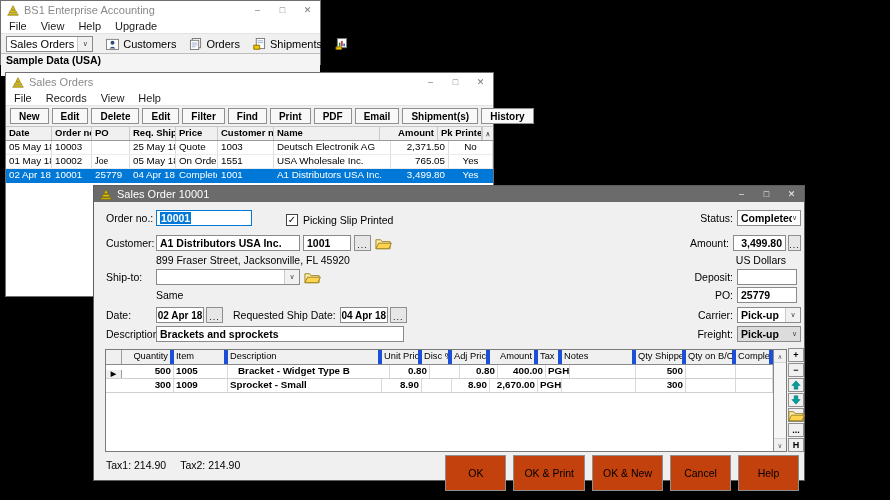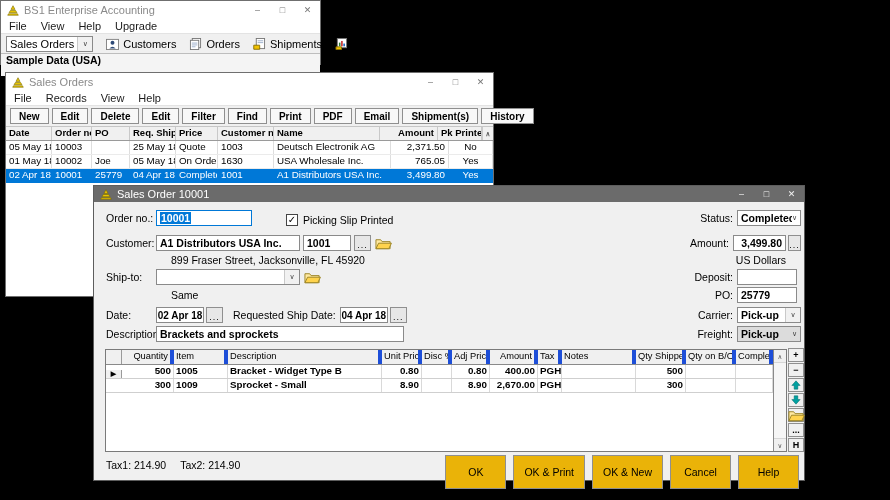--- a/index.html
+++ b/index.html
@@ -56,39 +56,39 @@
   .rlbl { margin-right:4px; white-space:nowrap; }
   .dfield { background:#fff; border:1px solid #8a8a8a; height:16px; font-size:10.5px; font-weight:bold; display:flex; align-items:center; padding:0 3px; white-space:nowrap; overflow:hidden; flex-shrink:0; }
   .dfield.rt { justify-content:flex-end; }
   .dfield.ct { justify-content:center; font-size:10px; padding:0 1px; }
   .dfield.focus { border-color:#0078d7; }
   .sel { background:#0078d7; color:#fff; padding:0 1px; }
   .dots { width:17px; height:16px; background:#e7e7e7; border:1px solid #8f8f8f; font-size:9px; display:flex; align-items:flex-end; justify-content:center; letter-spacing:1px; line-height:10px; flex-shrink:0; }
   .checkbox { width:12px; height:12px; background:#fff; border:1px solid #444; display:inline-flex; align-items:center; justify-content:center; font-size:10px; line-height:10px; }
   .cblabel { margin-left:5px; white-space:nowrap; }
   .folder-btn { margin-left:4px; display:flex; align-items:center; }
-  .plain { font-size:10.5px; white-space:nowrap;margin-left:15px; }
+  .plain { font-size:10.5px; white-space:nowrap; }
 
   
   #items-table { position:absolute; left:11px; top:147px; width:682px; height:103px; background:#fff; border:1px solid #7a7a7a; display:flex; }
   .imain { flex:1; display:flex; flex-direction:column; overflow:hidden; }
   .ihead { display:flex; background:#f0f0f0; font-size:9.3px; border-bottom:1px solid #8a8a8a; }
   .ihcell { height:14px; line-height:13px; padding:0 2px; border-right:4px solid #1d4ed8; overflow:hidden; white-space:nowrap; flex-shrink:0; }
   .irow { display:flex; font-size:9.8px; font-weight:bold; border-bottom:1px solid #cfcfcf; background:#fff;align-items:flex-end; }
   .icell { height:13px; line-height:12px; padding:0 2px; border-right:1px solid #d9d9d9; overflow:hidden; white-space:nowrap; flex-shrink:0; }
   .isel { width:16px; background:#f0f0f0; border-right:1px solid #9a9a9a; text-align:center; font-size:7px; flex-shrink:0; }
   .iscroll { width:13px; background:#f6f6f6; border-left:1px solid #8a8a8a; display:flex; flex-direction:column; justify-content:space-between; }
   .iarrow { height:13px; background:#f0f0f0; font-size:6.5px; color:#555; text-align:center; line-height:13px; border-bottom:1px solid #d6d6d6; }
   .iarrow.bottom { border-bottom:none; border-top:1px solid #d6d6d6; }
 
   #side-buttons { position:absolute; left:694px; top:146px; width:16px; }
   .side-btn { width:16px; height:14px; margin-bottom:1px; background:#f0f0f0; border:1px solid #909090; display:flex; align-items:center; justify-content:center; font-size:9px; font-weight:bold; }
 
   #dlg-buttons { position:absolute; right:5px; top:253px; display:flex; gap:7px; }
-  .dbtn { min-width:61px; height:18px; background:#eab308; border:1px solid #8f8f8f; font-size:10.5px; display:flex; align-items:center; justify-content:center; padding:16px 10px; }
+  .dbtn { min-width:61px; height:36px; background:#c2410c; border:1px solid #8f8f8f; font-size:10.5px; display:flex; align-items:center; justify-content:center; padding:0 10px; }
   #tax-line { position:absolute; left:12px; top:257px; display:flex; gap:14px; font-size:10.5px; }
 
   .ticon { display:inline-flex; align-items:center; }
 </style>
 </head>
 <body>
 
 <section class="window" id="win-main">
   <div class="titlebar inactive">
     <span class="ticon">
@@ -225,24 +225,24 @@
         <span class="gcell " style="width: 46px;">25 May 18</span>
         <span class="gcell " style="width: 42px;">Quote</span>
         <span class="gcell " style="width: 56px;">1003</span>
         <span class="gcell " style="width: 108px; flex: 1 1 0%;">Deutsch Electronik AG</span>
         <span class="gcell r" style="width: 58px;">2,371.50</span>
         <span class="gcell c" style="width: 44px;">No</span>
       </div>
       <div class="grow">
         <span class="gcell " style="width: 46px;">01 May 18</span>
         <span class="gcell " style="width: 40px;">10002</span>
-        <span class="gcell " style="width: 38px;">Joe</span>
+        <span class="gcell " style="width: 38px; font-family: Liberation Serif, serif;">Joe</span>
         <span class="gcell " style="width: 46px;">05 May 18</span>
         <span class="gcell " style="width: 42px;">On Order</span>
-        <span class="gcell " style="width: 56px;">1630</span>
+        <span class="gcell " style="width: 56px;">1551</span>
         <span class="gcell " style="width: 108px; flex: 1 1 0%;">USA Wholesale Inc.</span>
         <span class="gcell r" style="width: 58px;">765.05</span>
         <span class="gcell c" style="width: 44px;">Yes</span>
       </div>
       <div class="grow selected">
         <span class="gcell " style="width: 46px;">02 Apr 18</span>
         <span class="gcell " style="width: 40px;">10001</span>
         <span class="gcell " style="width: 38px;">25779</span>
         <span class="gcell " style="width: 46px;">04 Apr 18</span>
         <span class="gcell " style="width: 42px;">Completed</span>
@@ -399,21 +399,21 @@
             <span class="ihcell " style="width: 24px;">Tax</span>
             <span class="ihcell " style="width: 76px; flex: 1 1 0%;">Notes</span>
             <span class="ihcell r" style="width: 50px;">Qty Shipped</span>
             <span class="ihcell r" style="width: 50px;">Qty on B/O</span>
             <span class="ihcell " style="width: 37px;">Completed</span>
           </div>
           <div class="irow">
             <span class="isel">▶</span>
             <span class="icell r" style="width: 52px;">500</span>
             <span class="icell " style="width: 54px;">1005</span>
-            <span class="icell " style="width: 154px;">Bracket - Widget Type B</span>
+            <span class="icell " style="width: 154px; margin-left: 8px;">Bracket - Widget Type B</span>
             <span class="icell r" style="width: 40px;">0.80</span>
             <span class="icell r" style="width: 30px;"></span>
             <span class="icell r" style="width: 38px;">0.80</span>
             <span class="icell r" style="width: 48px;">400.00</span>
             <span class="icell " style="width: 24px;">PGH</span>
             <span class="icell " style="width: 76px; flex: 1 1 0%;"></span>
             <span class="icell r" style="width: 50px;">500</span>
             <span class="icell r" style="width: 50px;"></span>
             <span class="icell " style="width: 37px;"></span>
           </div>

